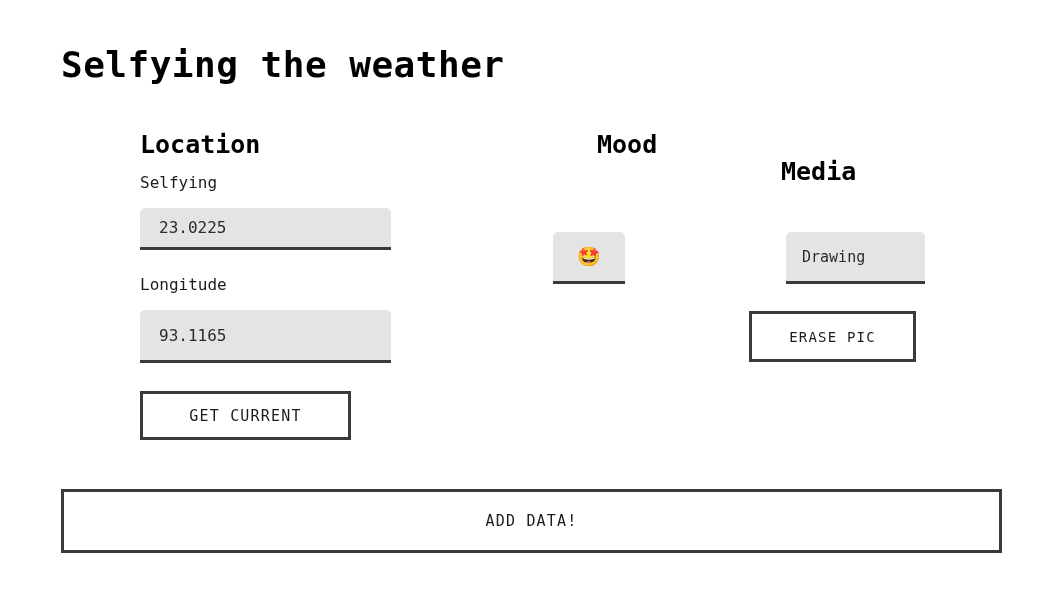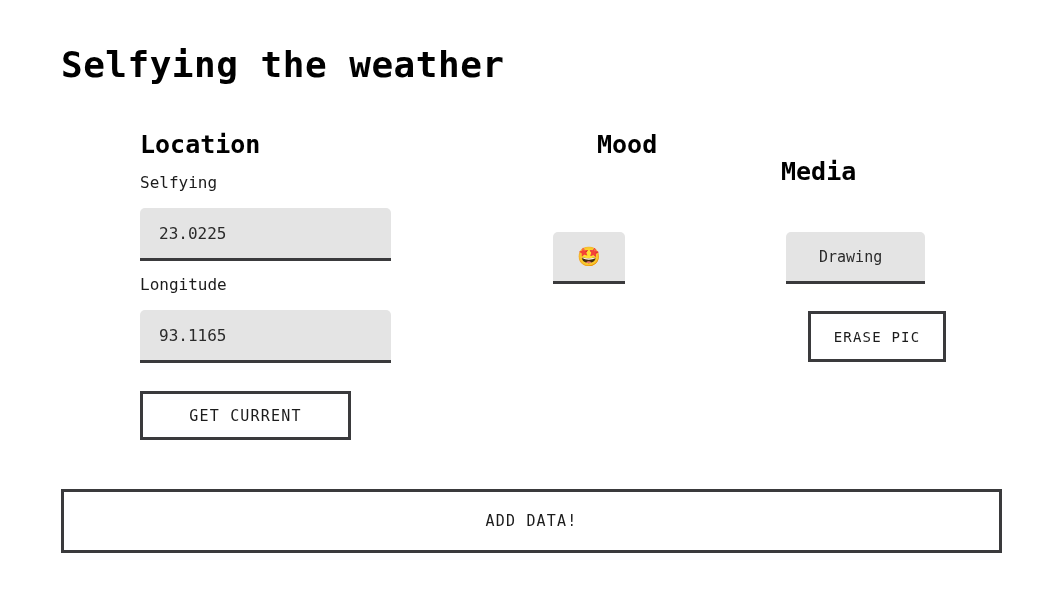--- a/index.html
+++ b/index.html
@@ -63,37 +63,37 @@
     align-items: center;
     padding-left: 19px;
     font-family: "DejaVu Sans Mono", "Liberation Mono", monospace;
     font-size: 16px;
     color: #2b2b2b;
     cursor: text;
     overflow: hidden;
     white-space: nowrap;
   }
 
-  #lat-field { left: 140px; top: 208px; width: 251px; height: 53px; }
+  #lat-field { left: 140px; top: 208px; width: 251px; height: 42px; }
   #lon-field { left: 140px; top: 310px; width: 251px; height: 53px; }
 
   #mood-field {
     left: 553px; top: 232px; width: 72px; height: 52px;
     padding-left: 0;
     justify-content: center;
     cursor: pointer;
   }
   #mood-field .emoji {
     font-size: 19px;
     line-height: 19px;
   }
 
   #media-field {
     left: 786px; top: 232px; width: 139px; height: 52px;
-    padding-left: 33px;
+    padding-left: 16px;
     cursor: pointer;
     font-size: 15px;
   }
 
   
   .outlined-btn {
     position: absolute;
     background: #ffffff;
     border: 3px solid #3a3a3c;
     box-sizing: border-box;
@@ -106,21 +106,21 @@
     cursor: pointer;
     white-space: nowrap;
     user-select: none;
   }
 
   #get-current-btn {
     left: 140px; top: 391px; width: 211px; height: 49px;
     font-size: 15px;
   }
   #erase-pic-btn {
-    left: 808px; top: 311px; width: 138px; height: 51px;
+    left: 749px; top: 311px; width: 167px; height: 51px;
     font-size: 14px;
   }
   #add-data-btn {
     left: 61px; top: 489px; width: 941px; height: 64px;
     font-size: 15px;
   }
 </style>
 </head>
 <body>
 

